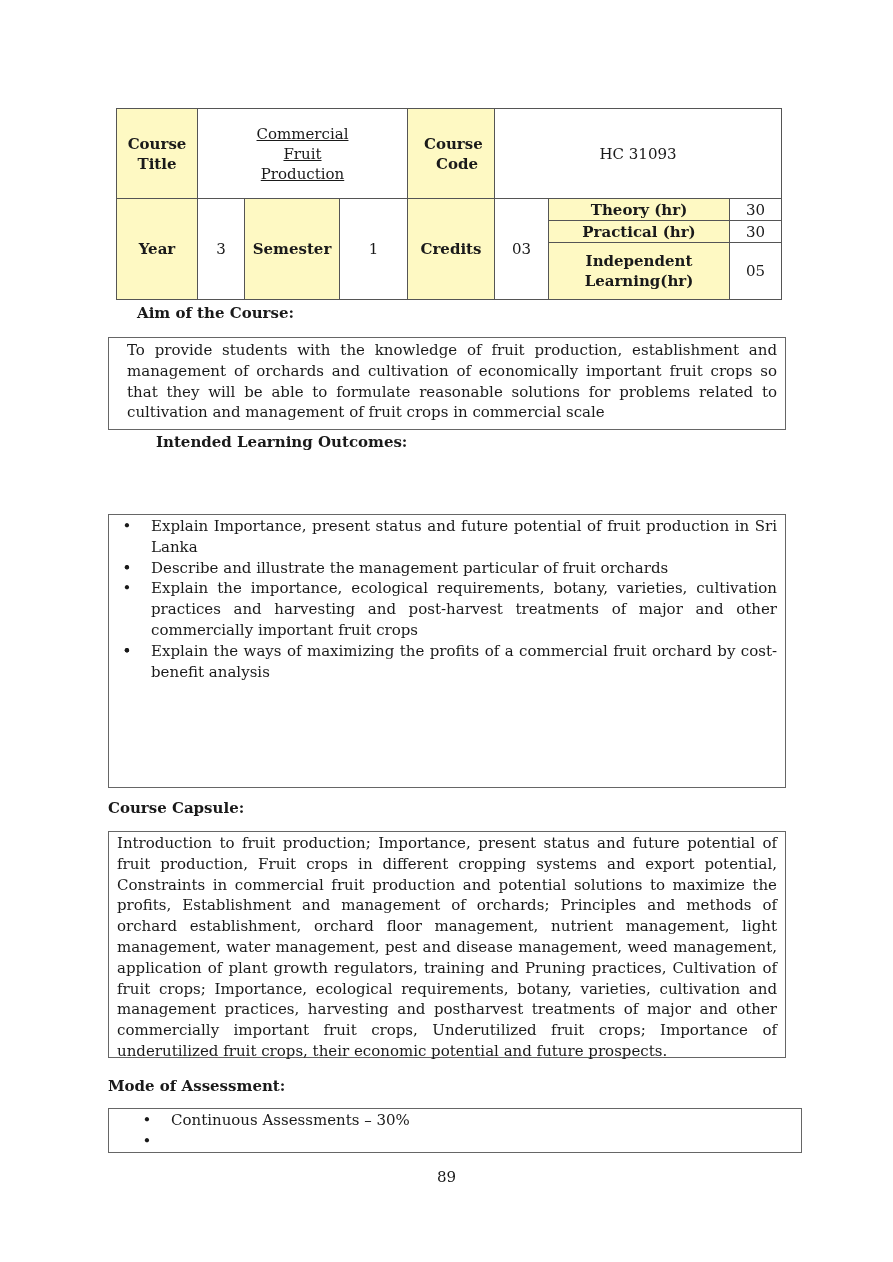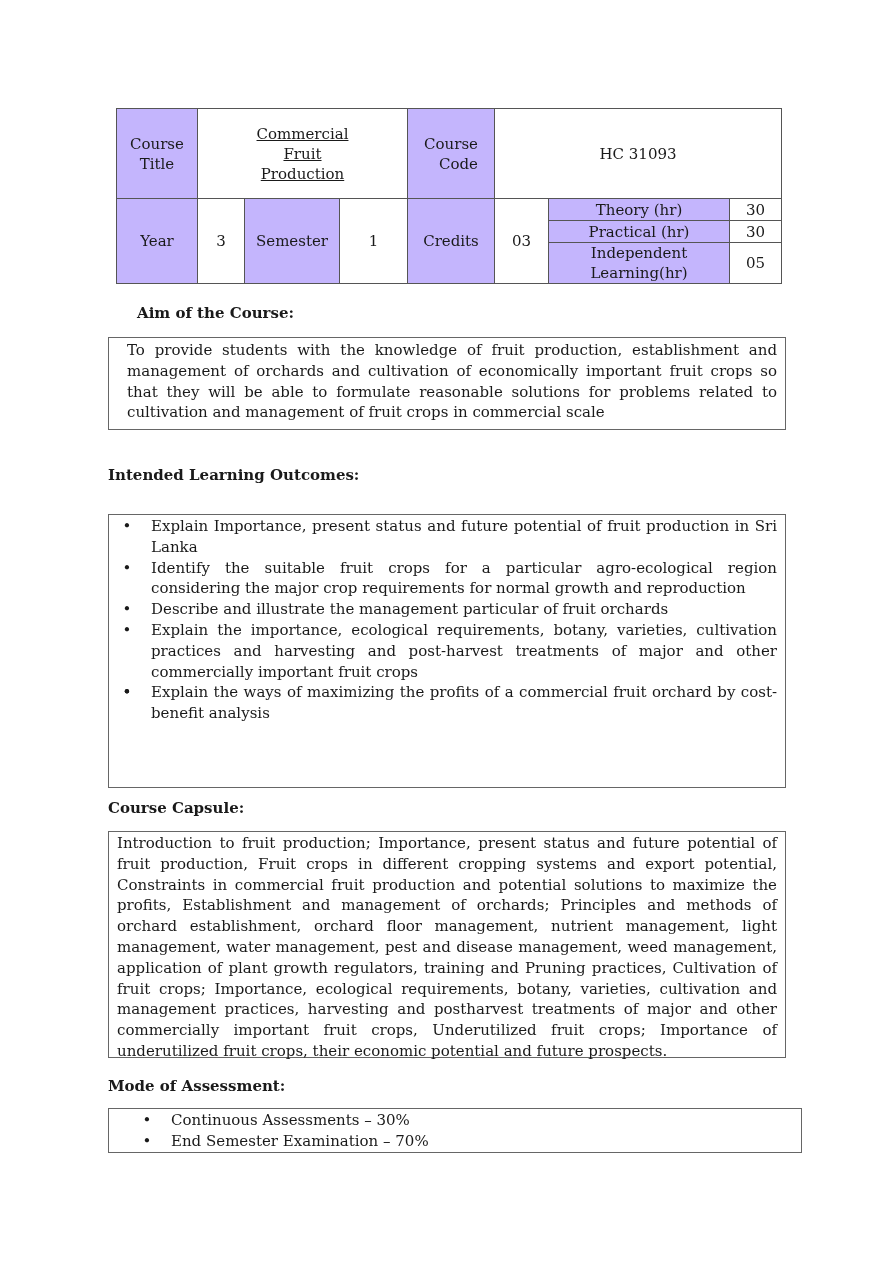--- a/index.html
+++ b/index.html
@@ -1,21 +1,21 @@
 <!DOCTYPE html>
 <html><head>
 <meta charset="utf-8">
 <style>
   html, body { margin: 0; padding: 0; background: #ffffff; }
   body { width: 893px; height: 1262px; position: relative; font-family: "DejaVu Serif", "Liberation Serif", serif; color: #1a1a1a; }
   .page { position: absolute; left: 0; top: 0; width: 893px; height: 1262px; }
 
   table.course { position: absolute; left: 116px; top: 108px; width: 665px; border-collapse: collapse; font-size: 15px; table-layout: fixed; }
   table.course td { border: 1px solid #555; text-align: center; vertical-align: middle; padding: 0 2px; line-height: 20px; }
-  table.course td.hd { background: #c4b5fd; font-weight: normal; }
+  table.course td.hd { background: #fef9c3; font-weight: bold; }
   table.course tr.r1 td { height: 89px; }
   table.course tr.r2 td, table.course tr.r3 td { height: 21px; line-height: 20px; }
   table.course tr.r4 td { height: 40px; }
 
   .heading { position: absolute; left: 108px; font-weight: bold; font-size: 15px; }
   .plain { position: absolute; left: 108px; font-size: 15px; }
 
   .box { position: absolute; border: 1px solid #666; box-sizing: border-box; font-size: 15px; line-height: 20.8px; text-align: justify; }
   .box p { margin: 0; }
 
@@ -63,50 +63,51 @@
       <td class="hd" rowspan="3">Credits</td>
       <td rowspan="3">03</td>
       <td class="hd">Theory (hr)</td>
       <td>30</td>
     </tr>
     <tr class="r3">
       <td class="hd">Practical (hr)</td>
       <td>30</td>
     </tr>
     <tr class="r4">
-      <td class="hd" style="padding:0 30px;">Independent Learning(hr)</td>
+      <td class="hd" style="padding:8px 30px;">Independent Learning(hr)</td>
       <td>05</td>
     </tr>
   </tbody>
     </table>
 
   <div class="heading" style="top:304px;margin-left:29px;">Aim of the Course:</div>
   <div class="box aim">
     <p>To provide students with the knowledge of fruit production, establishment and management of orchards and cultivation of economically important fruit crops so that they will be able to formulate reasonable solutions for problems related to cultivation and management of fruit crops in commercial scale</p>
   </div>
 
-  <div class="heading" style="top:466px;">Intended Learning Outcomes:</div>
+  <div class="heading" style="top:433px;margin-left:48px;">Intended Learning Outcomes:</div>
   <div class="box outcomes">
     <ul>
       <li><span class="bullet">•</span><span>Explain Importance, present status and future potential of fruit production in Sri Lanka</span></li>
-      <li><span class="bullet">•</span><span>Identify the suitable fruit crops for a particular agro-ecological region considering the major crop requirements for normal growth and reproduction</span></li>
+      <li><span class="bullet">•</span></li>
       <li><span class="bullet">•</span><span>Describe and illustrate the management particular of fruit orchards</span></li>
       <li><span class="bullet">•</span><span>Explain the importance, ecological requirements, botany, varieties, cultivation practices and harvesting and post-harvest treatments of major and other commercially important fruit crops</span></li>
       <li><span class="bullet">•</span></li>
       <li><span class="bullet">•</span></li>
       <li><span class="bullet">•</span><span>Explain the ways of maximizing the profits of a commercial fruit orchard by cost-benefit analysis</span></li>
     </ul>
   </div>
 
   <div class="heading" style="top:799px;">Course Capsule:</div>
   <div class="box capsule">
     <p>Introduction to fruit production; Importance, present status and future potential of fruit production, Fruit crops in different cropping systems and export potential, Constraints in commercial fruit production and potential solutions to maximize the profits, Establishment and management of orchards; Principles and methods of orchard establishment, orchard floor management, nutrient management, light management, water management, pest and disease management, weed management, application of plant growth regulators, training and Pruning practices, Cultivation of fruit crops; Importance, ecological requirements, botany, varieties, cultivation and management practices, harvesting and postharvest treatments of major and other commercially important fruit crops, Underutilized  fruit crops; Importance of  underutilized  fruit crops, their economic potential and future prospects.</p>
   </div>
 
   <div class="heading" style="top:1077px;">Mode of Assessment:</div>
   <div class="box assess">
     <ul>
       <li><span class="bullet">•</span><span>Continuous Assessments – 30%</span></li>
-      <li><span class="bullet">•</span><span>End Semester Examination – 70%</span></li>
+      <li><span class="bullet">•</span></li>
     </ul>
   </div>
 
+  <div class="pagenum">89</div>
 </div>
 
 </body></html>

